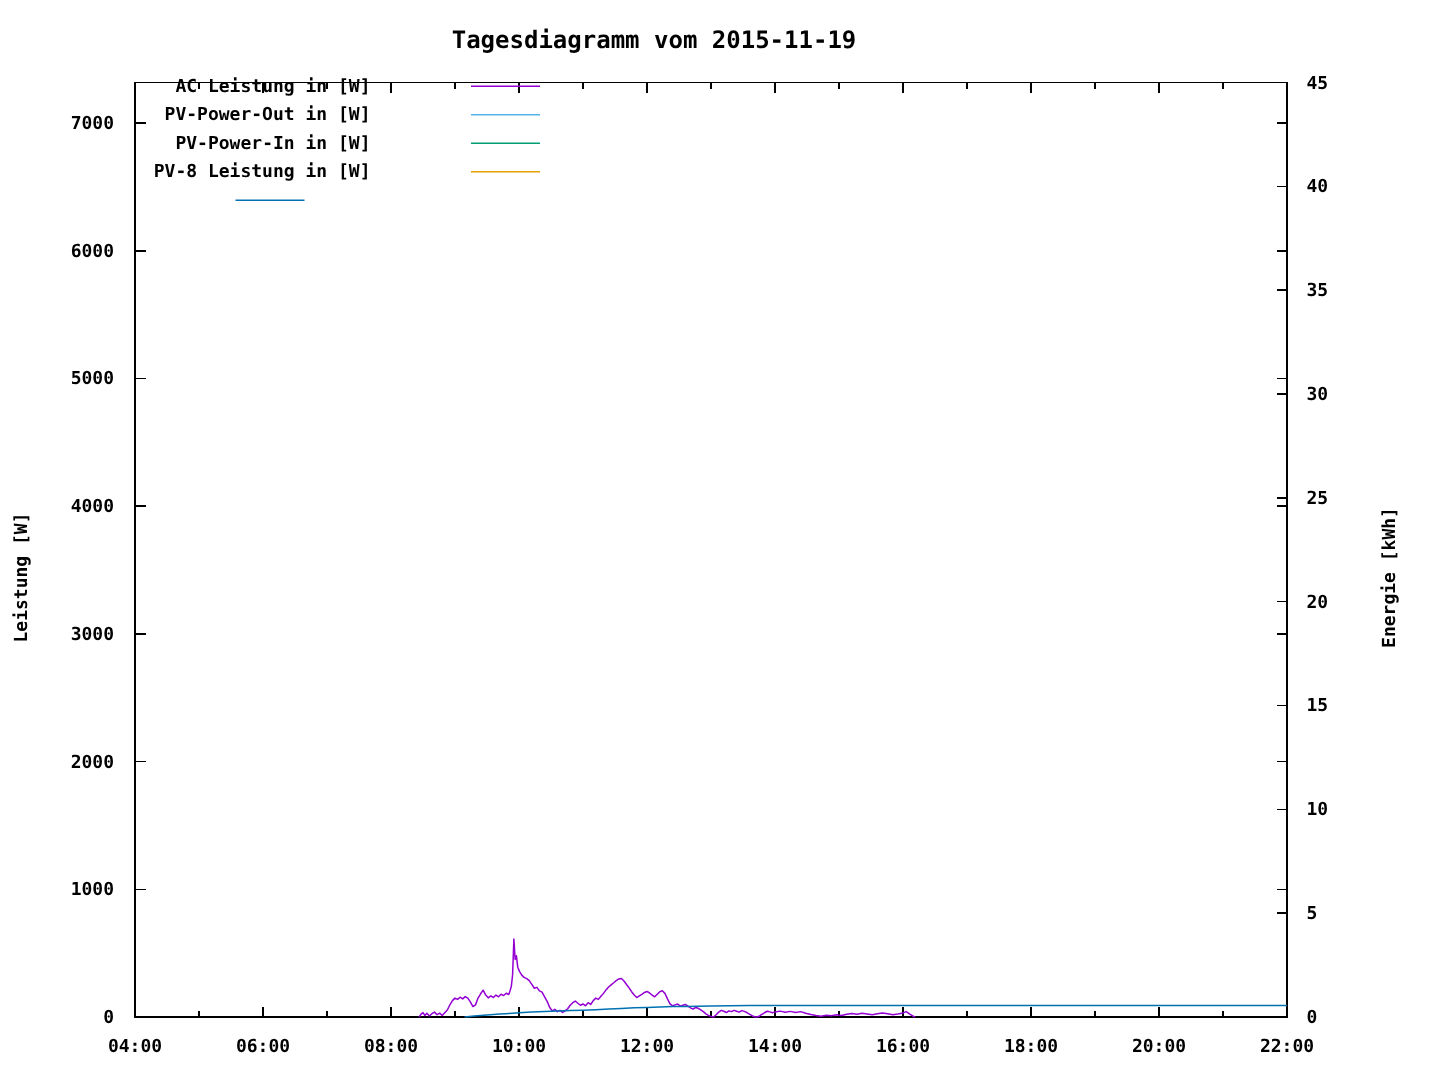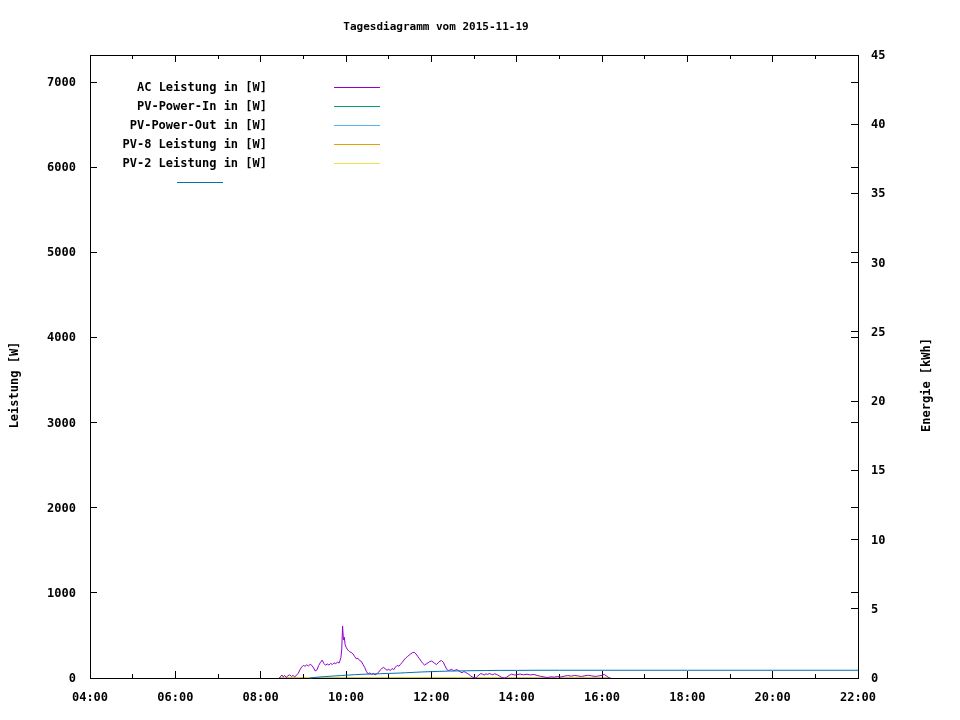--- a/index.html
+++ b/index.html
@@ -3,30 +3,30 @@
 <meta charset="utf-8">
 <style>
   html,body{margin:0;padding:0;background:#fff;}
   .canvas{
     position:relative;width:960px;height:720px;background:#ffffff;
     font-family:"DejaVu Sans Mono", monospace;font-weight:bold;color:#000;
     overflow:hidden;
   }
   .chart-title{
     position:absolute;left:256px;top:20px;width:360px;
-    text-align:center;font-size:11px;line-height:14px;white-space:nowrap;
+    text-align:center;font-size:16px;line-height:14px;white-space:nowrap;
   }
   .ylabel{
     position:absolute;width:200px;text-align:center;font-size:12px;line-height:16px;
     transform:rotate(-90deg);transform-origin:center center;white-space:nowrap;
   }
   .ylabel.left{left:-86px;top:377px;}
   .ylabel.right{left:826px;top:377px;}
   #plot{position:absolute;left:0;top:0;}
-  #legend{position:absolute;left:90px;top:78px;margin-left:20px;}
+  #legend{position:absolute;left:90px;top:48px;}
   .legend-row{display:flex;align-items:center;height:19px;}
   .legend-label{
     width:157px;text-align:right;font-size:12px;line-height:19px;white-space:nowrap;
   }
   .legend-spacer{width:67px;height:1px;}
   .legend-sample{width:46px;height:1.5px;}
 </style>
 </head>
 <body>
 
@@ -135,37 +135,32 @@
       <polyline points="279.44,678.00 280.72,676.13 282.00,675.11 283.28,676.98 284.56,675.45 286.27,677.32 287.97,675.79 289.68,674.76 291.39,676.47 293.09,675.45 294.80,676.98 296.51,675.11 298.21,673.32 299.92,669.91 301.63,667.10 303.33,665.40 305.04,666.25 306.75,664.80 308.45,665.91 310.16,664.38 311.87,665.40 313.57,667.95 315.28,671.02 316.99,669.91 318.69,665.40 320.40,662.51 322.11,660.12 323.81,663.36 325.52,665.23 327.23,663.95 328.93,665.06 330.64,663.36 332.35,664.55 334.05,662.85 335.76,663.70 337.47,662.17 339.17,663.02 340.03,660.55 340.88,657.57 341.73,649.91 342.59,626.07 343.44,639.69 344.29,637.14 345.15,644.80 346.43,647.78 347.71,649.91 349.41,651.61 351.12,652.46 352.83,653.74 354.53,656.29 356.24,658.85 357.95,658.25 359.65,660.55 361.36,661.40 363.07,664.55 364.77,667.61 366.48,671.62 368.19,673.91 369.89,672.89 371.60,674.42 373.31,673.57 375.01,674.94 376.72,673.91 378.43,672.47 380.13,670.17 381.84,668.47 383.55,667.36 385.25,668.81 386.96,670.17 388.67,669.32 390.37,670.51 392.08,668.47 393.79,669.66 395.49,667.10 397.20,665.40 398.91,666.25 400.61,664.21 402.32,662.25 404.03,659.95 405.73,657.99 407.44,656.55 409.15,655.18 410.85,653.74 412.56,652.63 414.27,652.29 415.97,653.99 417.68,656.29 419.39,658.59 421.09,661.14 422.80,663.36 424.51,665.06 426.21,663.95 427.92,662.85 429.63,661.65 431.33,660.97 433.04,662.00 434.75,663.36 436.45,664.55 438.16,662.85 439.87,661.14 441.57,660.55 443.28,662.25 444.99,665.91 446.69,669.32 448.40,670.51 450.11,669.91 451.81,669.32 453.52,670.76 455.23,670.17 456.93,669.66 458.64,670.76 460.35,671.87 462.05,672.72 463.76,671.62 465.47,672.21 467.17,673.32 468.88,674.42 470.59,675.87 472.29,676.98 474.00,677.57 475.71,678.00 477.41,676.47 479.12,674.76 480.83,673.57 482.53,674.17 484.24,675.02 485.95,673.91 487.65,674.42 489.36,673.57 491.07,674.17 492.77,674.76 494.48,673.74 496.19,674.25 497.89,675.02 499.60,676.13 501.31,677.15 503.01,677.83 504.72,678.00 506.43,677.32 508.13,676.13 509.84,675.02 511.55,674.17 513.25,674.59 514.96,675.11 516.67,674.59 520.08,674.08 523.49,674.76 526.91,674.25 530.32,674.94 533.73,674.42 537.15,675.45 540.56,676.30 543.97,676.98 547.39,677.49 550.80,676.81 554.21,677.15 557.63,676.47 561.04,676.98 564.45,676.13 567.87,675.62 571.28,676.13 574.69,675.45 578.11,675.96 581.52,676.47 584.93,675.79 588.35,675.28 591.76,675.87 595.17,676.47 598.59,675.96 602.00,675.28 604.13,674.42 606.27,675.87 608.40,677.32 610.11,678.00" fill="none" stroke="#9400d3" stroke-width="1" stroke-linejoin="round"></polyline>
       <polyline points="309.73,678.00 316.13,677.31 324.67,676.62 333.20,676.06 341.73,675.51 346.00,675.23 354.53,674.68 363.07,674.26 371.60,673.99 380.13,673.71 388.67,673.43 397.20,673.15 405.73,672.74 414.27,672.32 422.80,671.91 431.33,671.63 439.87,671.35 448.40,671.08 456.93,670.94 465.47,670.80 474.00,670.66 486.80,670.52 499.60,670.39 516.67,670.39 538.00,670.25 559.33,670.25 602.00,670.25 687.33,670.25 772.67,670.25 858.00,670.25" fill="none" stroke="#0072b2" stroke-width="1" stroke-linejoin="round"></polyline>
     </svg>
   <div id="legend">
       <div class="legend-row">
         <div class="legend-label">AC Leistung in [W]</div>
         <div class="legend-spacer"></div>
         <div class="legend-sample" style="background: rgb(148, 0, 211);"></div>
       </div>
       <div class="legend-row">
+        <div class="legend-label">PV-Power-Out in [W]</div>
+        <div class="legend-spacer"></div>
+        <div class="legend-sample" style="background: rgb(86, 180, 233);"></div>
+      </div>
+      <div class="legend-row">
         <div class="legend-label">PV-Power-In in [W]</div>
         <div class="legend-spacer"></div>
         <div class="legend-sample" style="background: rgb(0, 158, 115);"></div>
       </div>
       <div class="legend-row">
-        <div class="legend-label">PV-Power-Out in [W]</div>
-        <div class="legend-spacer"></div>
-        <div class="legend-sample" style="background: rgb(86, 180, 233);"></div>
-      </div>
-      <div class="legend-row">
         <div class="legend-label">PV-8 Leistung in [W]</div>
         <div class="legend-spacer"></div>
         <div class="legend-sample" style="background: rgb(230, 159, 0);"></div>
-      </div>
-      <div class="legend-row">
-        <div class="legend-label">PV-2 Leistung in [W]</div>
-        <div class="legend-spacer"></div>
-        <div class="legend-sample" style="background: rgb(240, 228, 66);"></div>
       </div>
       <div class="legend-row">
         <div class="legend-spacer"></div>
         <div class="legend-sample" style="background: rgb(0, 114, 178);"></div>
       </div>
     </div>
 </div>
 
 </body></html>

